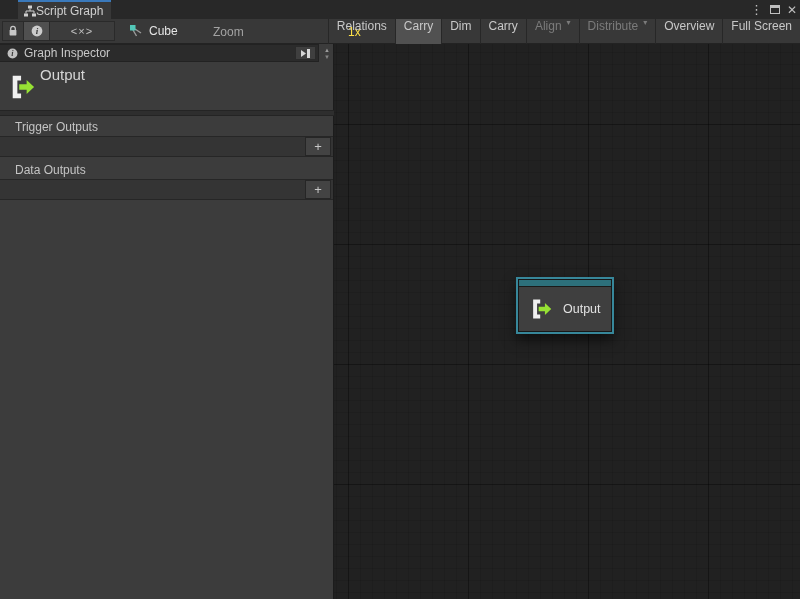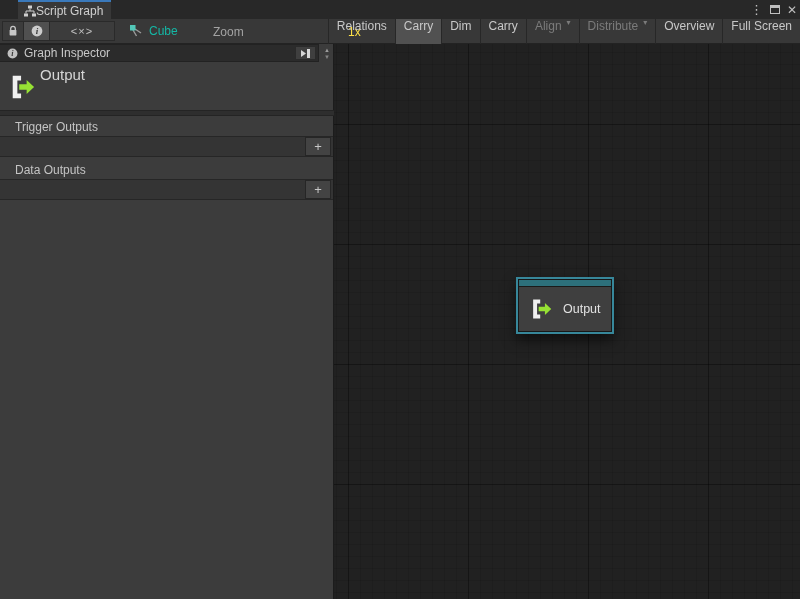--- a/index.html
+++ b/index.html
@@ -49,21 +49,21 @@
     border-right: 1px solid #2a2a2a; height: 100%;
   }
   .tbtn:last-child { border-right: none; }
   .tbtn.lock { width: 21px; }
   .tbtn.info { width: 26px; background: #505050; }
   .tbtn.code { width: 64px; font-size: 11px; color: #c4c4c4; letter-spacing: 1px; }
   .cube-btn {
     position: absolute; left: 125px; top: 2px; height: 20px;
     display: flex; align-items: center; gap: 6px; padding: 0 4px;
   }
-  .cube-label { color: #14b8a6; }
+  .cube-label { color: #e5e5e5; }
   .zoom-label { position: absolute; left: 213px; top: 6px; color: #a3a3a3; }
   .zoom-slider { position: absolute; left: 240px; top: 31px; width: 101px; height: 1px; background: #7d7d7d; }
   .zoom-handle {
     position: absolute; right: -2px; top: -5px; width: 11px; height: 11px;
     border-radius: 50%; background: #9e9e9e;
   }
   .zoom-value { position: absolute; left: 348px; top: 6px; color: #fde047; }
   .rgroup {
     position: absolute; right: 0; top: 0; height: 25px; display: flex;
   }

